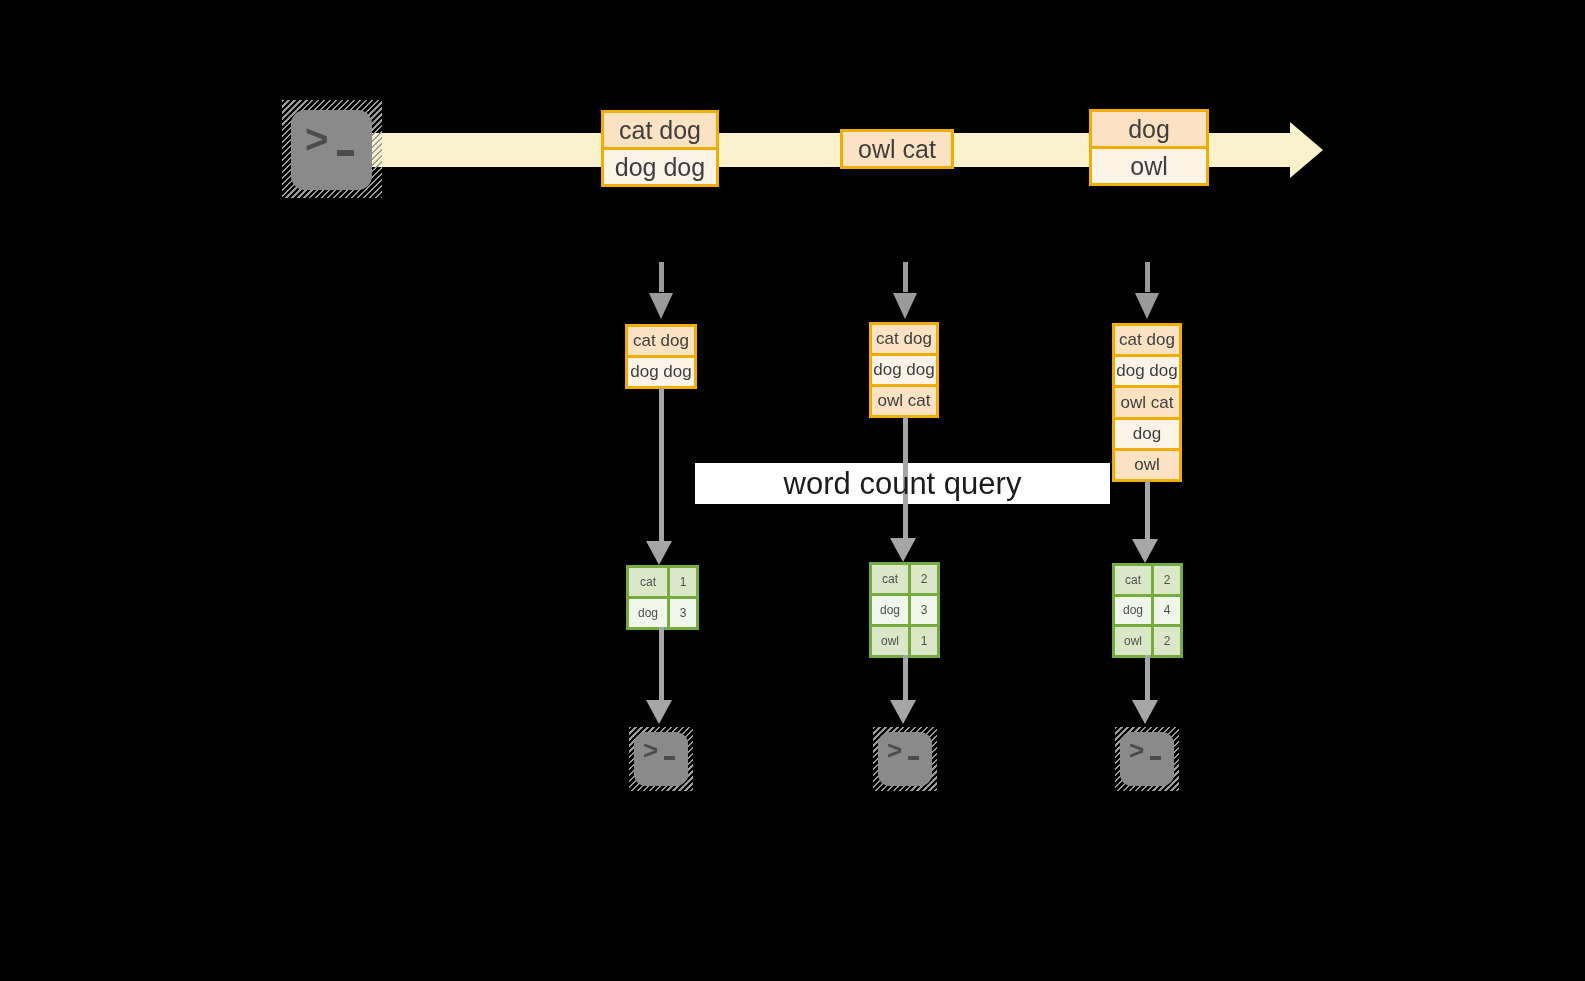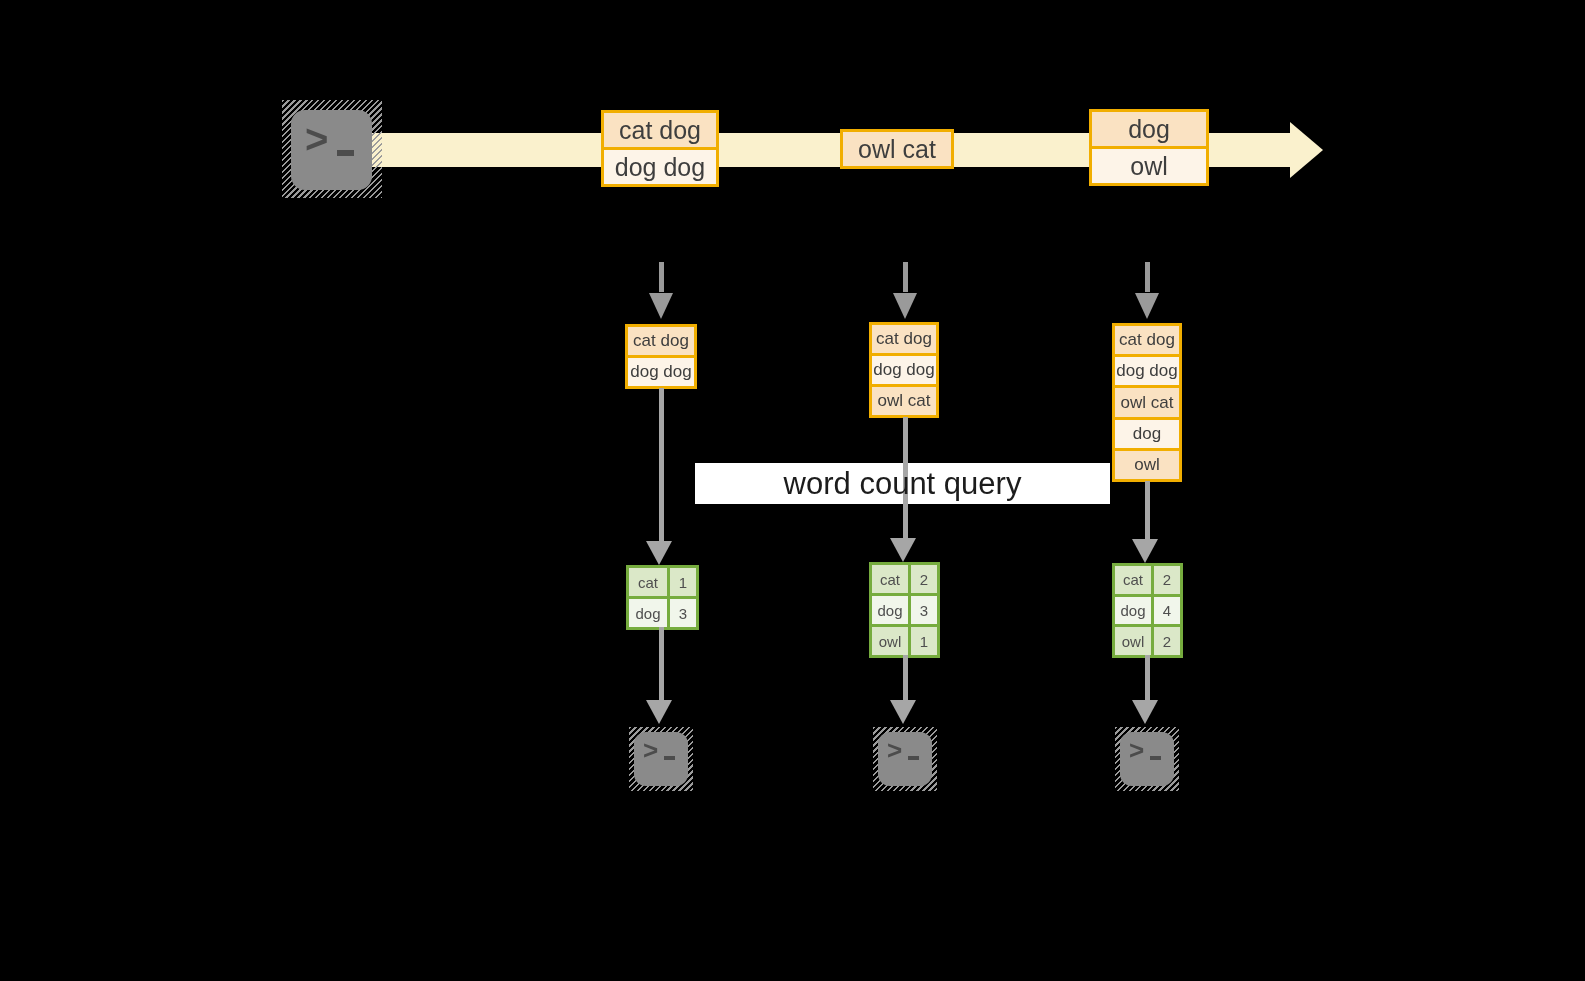--- a/index.html
+++ b/index.html
@@ -52,21 +52,21 @@
   .tri-dash{border-left-width:12px;border-right-width:12px;border-top:26px solid #9A9A9A;}
 
   
   .query-bg{left:695px;top:463px;width:415px;height:41px;background:#FFFFFF;z-index:1;}
   .query-text{left:695px;top:463px;width:415px;height:41px;z-index:4;display:flex;
               align-items:center;justify-content:center;font-size:31px;color:#1C1C1C;border-radius:10px;}
 
   
   .gtable{background:#76AC3E;border:3px solid #76AC3E;display:grid;
           grid-template-columns:1fr 26px;gap:3px;grid-auto-rows:1fr;z-index:2;
-          color:#4F4F4F;font-size:15px;}
+          color:#4F4F4F;font-size:12px;}
   .gcell{display:flex;align-items:center;justify-content:center;}
   .gtable .r0{background:#DBE8C8;} .gtable .r1{background:#F1F6EB;} .gtable .r2{background:#DBE8C8;}
   #table-1{left:626px;top:565px;width:67px;height:59px;}
   #table-2{left:869px;top:562px;width:65px;height:90px;}
   #table-3{left:1112px;top:563px;width:65px;height:89px;}
 </style>
 </head>
 <body>
 
 <div id="canvas">

